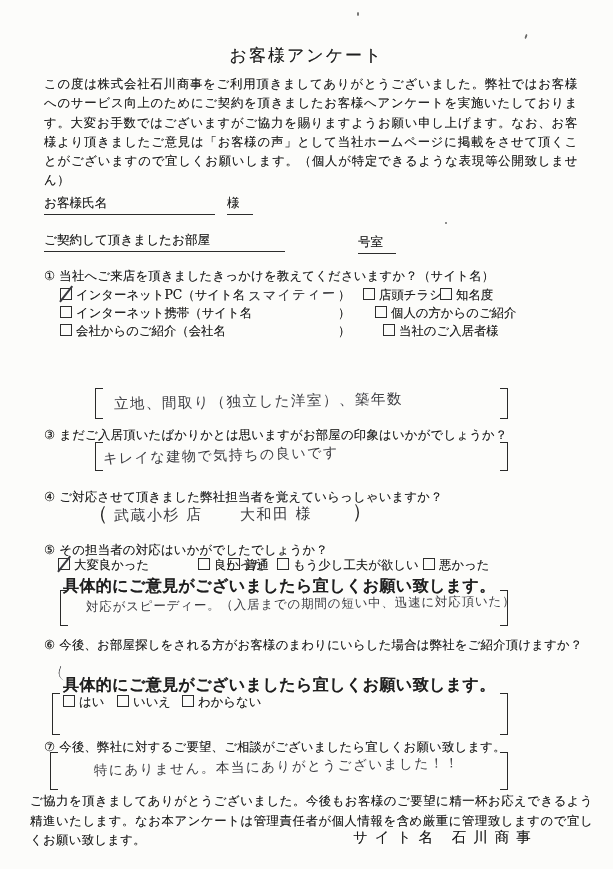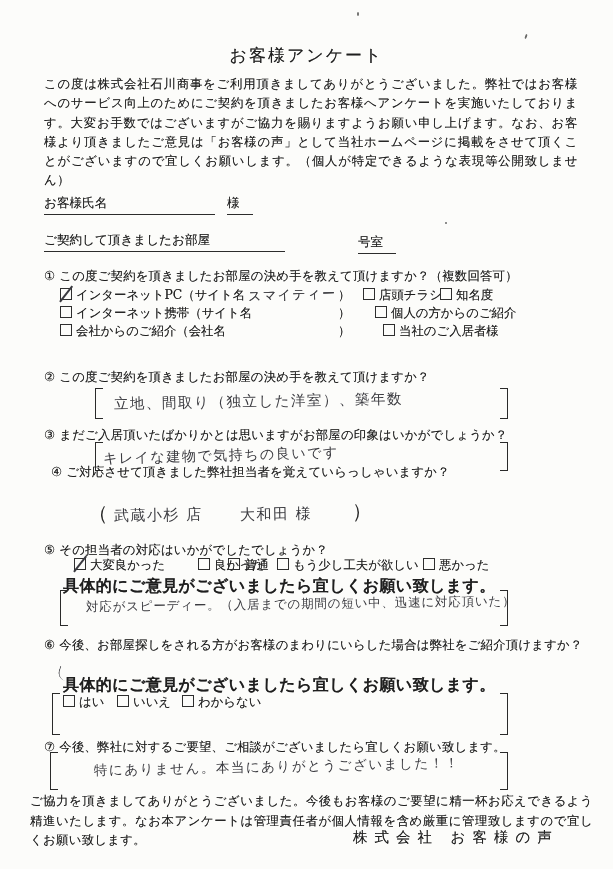--- a/index.html
+++ b/index.html
@@ -87,67 +87,64 @@
     <span class="uline" style="width:171px;"><span>お客様氏名</span></span>
     <span class="uline" style="width:26px; margin-left:8px; text-align:left;">様</span>
   </div>
 
   <div class="fieldrow printed" style="top:232px;">
     <span class="uline" style="width:241px;"><span>ご契約して頂きましたお部屋</span></span>
     <span class="uline abs" style="left:314px; bottom:-2px; width:38px;">号室</span>
   </div>
 
   <div class="qhead printed" style="top:268px;">
-    <span class="qnum">①</span><span>この度ご契約を頂きましたお部屋の決め手を教えて頂けますか？（複数回答可）</span>
+    <span class="qnum">①</span><span>当社へご来店を頂きましたきっかけを教えてくださいますか？（サイト名）</span>
   </div>
   <div class="optrow printed" style="top:287px; width:553px;">
     <span class="cbx checked"></span><span>インターネットPC（サイト名</span>
     <span class="hand" style="left:188px; top:-1px; font-size:13px; transform:rotate(-2deg);">スマイティー</span>
     <span class="abs" style="left:278px; top:0;">）</span>
     <span class="abs" style="left:303px; top:0;"><span class="cbx"></span><span>店頭チラシ</span></span>
     <span class="abs" style="left:380px; top:0;"><span class="cbx"></span><span>知名度</span></span>
   </div>
   <div class="optrow printed" style="top:305px; width:601px;">
     <span class="cbx"></span><span>インターネット携帯（サイト名</span>
     <span class="abs" style="left:278px; top:0;">）</span>
     <span class="abs" style="left:303px; top:0;padding-left:12px;"><span class="cbx"></span><span>個人の方からのご紹介</span></span>
   </div>
   <div class="optrow printed" style="top:323px; width:553px;">
     <span class="cbx"></span><span>会社からのご紹介（会社名</span>
     <span class="abs" style="left:278px; top:0;">）</span>
     <span class="abs" style="left:303px; top:0;padding-left:20px;"><span class="cbx"></span><span>当社のご入居者様</span></span>
   </div>
 
-  <div class="qhead printed" style="top:369px;">
-    <span class="qnum">②</span><span>この度ご契約を頂きましたお部屋の決め手を教えて頂けますか？</span>
-  </div>
   <span class="bkt l" style="left:95px; top:388px; height:29px;"></span>
   <span class="hand" style="left:114px; top:392px; font-size:14.5px; transform:rotate(-1deg);">立地、間取り（独立した洋室）、築年数</span>
   <span class="bkt r" style="left:500px; top:388px; height:29px;"></span>
 
   <div class="qhead printed" style="top:427px;">
     <span class="qnum">③</span><span>まだご入居頂いたばかりかとは思いますがお部屋の印象はいかがでしょうか？</span>
   </div>
   <span class="bkt l" style="left:95px; top:442px; height:27px;"></span>
   <span class="hand" style="left:103px; top:447px; font-size:14px; transform:rotate(-1.5deg);">キレイな建物で気持ちの良いです</span>
   <span class="bkt r" style="left:500px; top:442px; height:27px;"></span>
 
-  <div class="qhead printed" style="top:464px;margin-left:7px;">
+  <div class="qhead printed" style="top:489px;">
     <span class="qnum">④</span><span>ご対応させて頂きました弊社担当者を覚えていらっしゃいますか？</span>
   </div>
   <span class="paren" style="left:88px; top:500px;">（</span>
   <span class="hand" style="left:114px; top:506px; font-size:15px; transform:rotate(-1deg);">武蔵小杉 店</span>
   <span class="hand" style="left:240px; top:505px; font-size:15px; transform:rotate(-1deg);">大和田 様</span>
   <span class="paren" style="left:352px; top:498px;">）</span>
 
   <div class="qhead printed" style="top:542px;">
     <span class="qnum">⑤</span><span>その担当者の対応はいかがでしたでしょうか？</span>
   </div>
   <div class="printed" style="position:absolute; top:557px; left:0; width:613px; height:18px; font-size:12.4px;">
-    <span class="abs" style="left:74px;"><span class="cbx checked"></span><span>大変良かった</span></span>
+    <span class="abs" style="left:58px;"><span class="cbx checked"></span><span>大変良かった</span></span>
     <span class="abs" style="left:150px;margin-left:48px;"><span class="cbx"></span><span>良かった</span></span>
     <span class="abs" style="left:228px;"><span class="cbx"></span><span>普通</span></span>
     <span class="abs" style="left:277px;"><span class="cbx"></span><span>もう少し工夫が欲しい</span></span>
     <span class="abs" style="left:423px;"><span class="cbx"></span><span>悪かった</span></span>
   </div>
   <div class="note printed" style="top:576px;">具体的にご意見がございましたら宜しくお願い致します。</div>
   <span class="bkt l" style="left:60px; top:590px; height:34px;"></span>
   <span class="hand" style="left:86px; top:596px; font-size:12.5px; letter-spacing:0.8px; transform:rotate(-0.8deg);">対応がスピーディー。（入居までの期間の短い中、迅速に対応頂いた）</span>
   <span class="bkt r" style="left:500px; top:590px; height:34px;"></span>
 
@@ -166,15 +163,15 @@
   <span class="bkt r" style="left:500px; top:693px; height:40px;"></span>
 
   <div class="qhead printed" style="top:739px;">
     <span class="qnum">⑦</span><span>今後、弊社に対するご要望、ご相談がございましたら宜しくお願い致します。</span>
   </div>
   <span class="bkt l" style="left:50px; top:752px; height:36px;"></span>
   <span class="hand" style="left:94px; top:758px; font-size:13.5px; transform:rotate(-1.2deg);">特にありません。本当にありがとうございました！！</span>
   <span class="bkt r" style="left:500px; top:752px; height:36px;"></span>
 
   <div class="footer printed">ご協力を頂きましてありがとうございました。今後もお客様のご要望に精一杯お応えできるよう精進いたします。なお本アンケートは管理責任者が個人情報を含め厳重に管理致しますので宜しくお願い致します。</div>
-  <div class="company printed">株式会社 お客様の声</div>
+  <div class="company printed">サイト名 石川商事</div>
 
 </div>
 
 </body></html>

